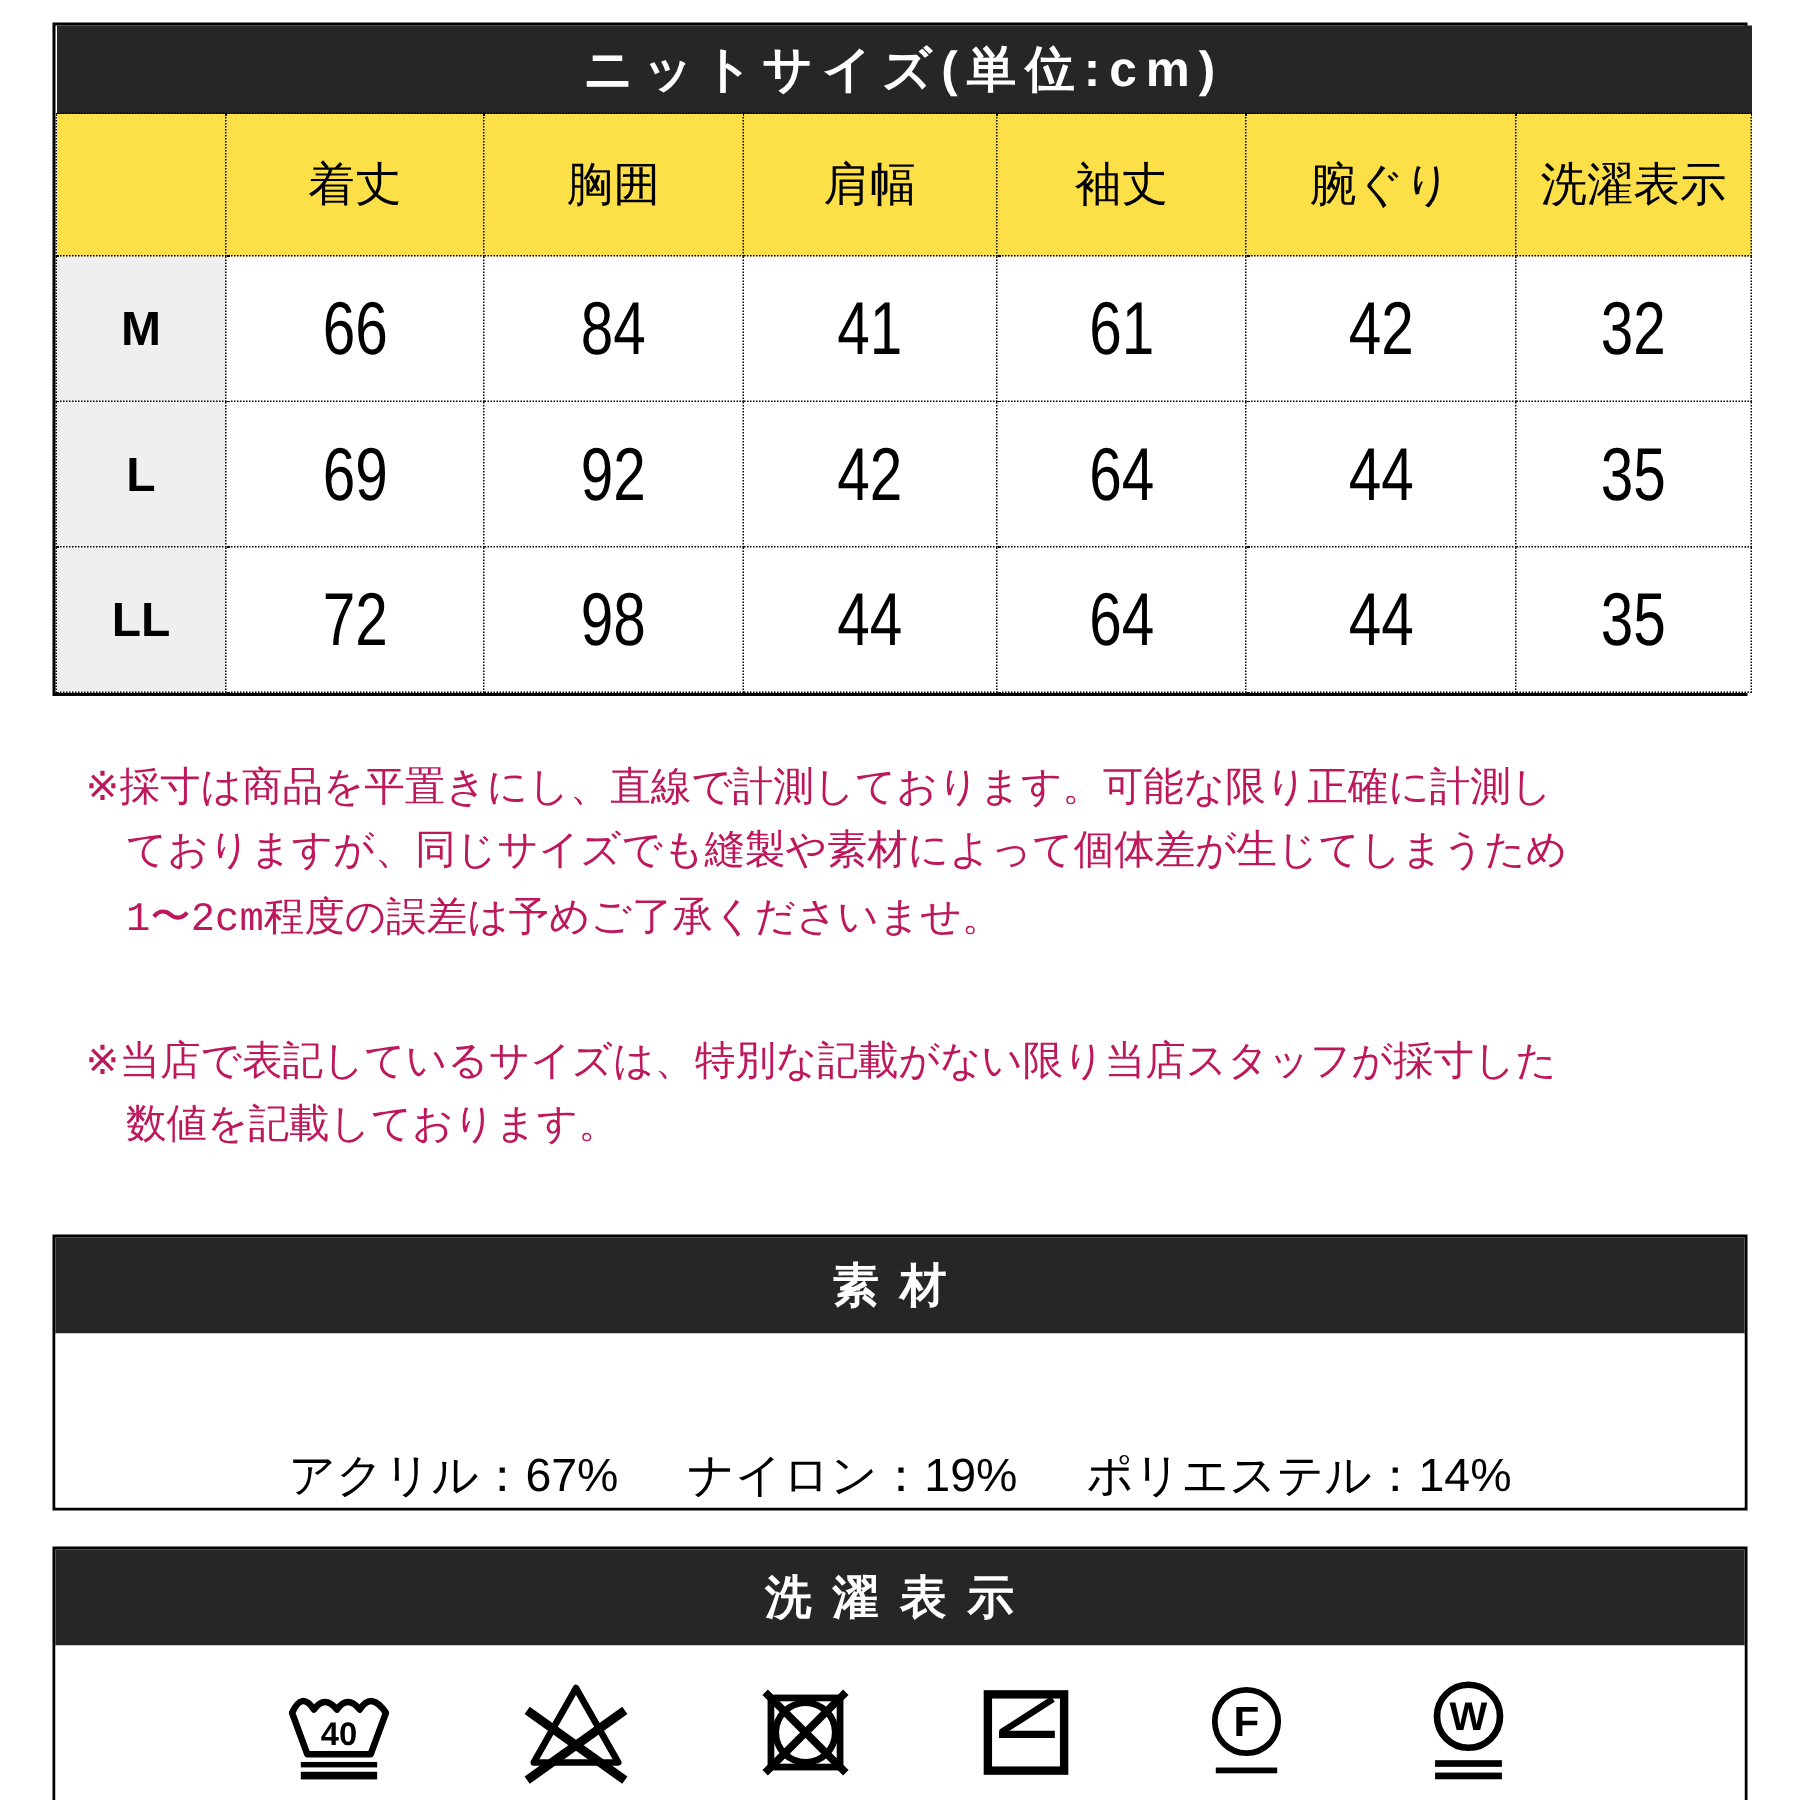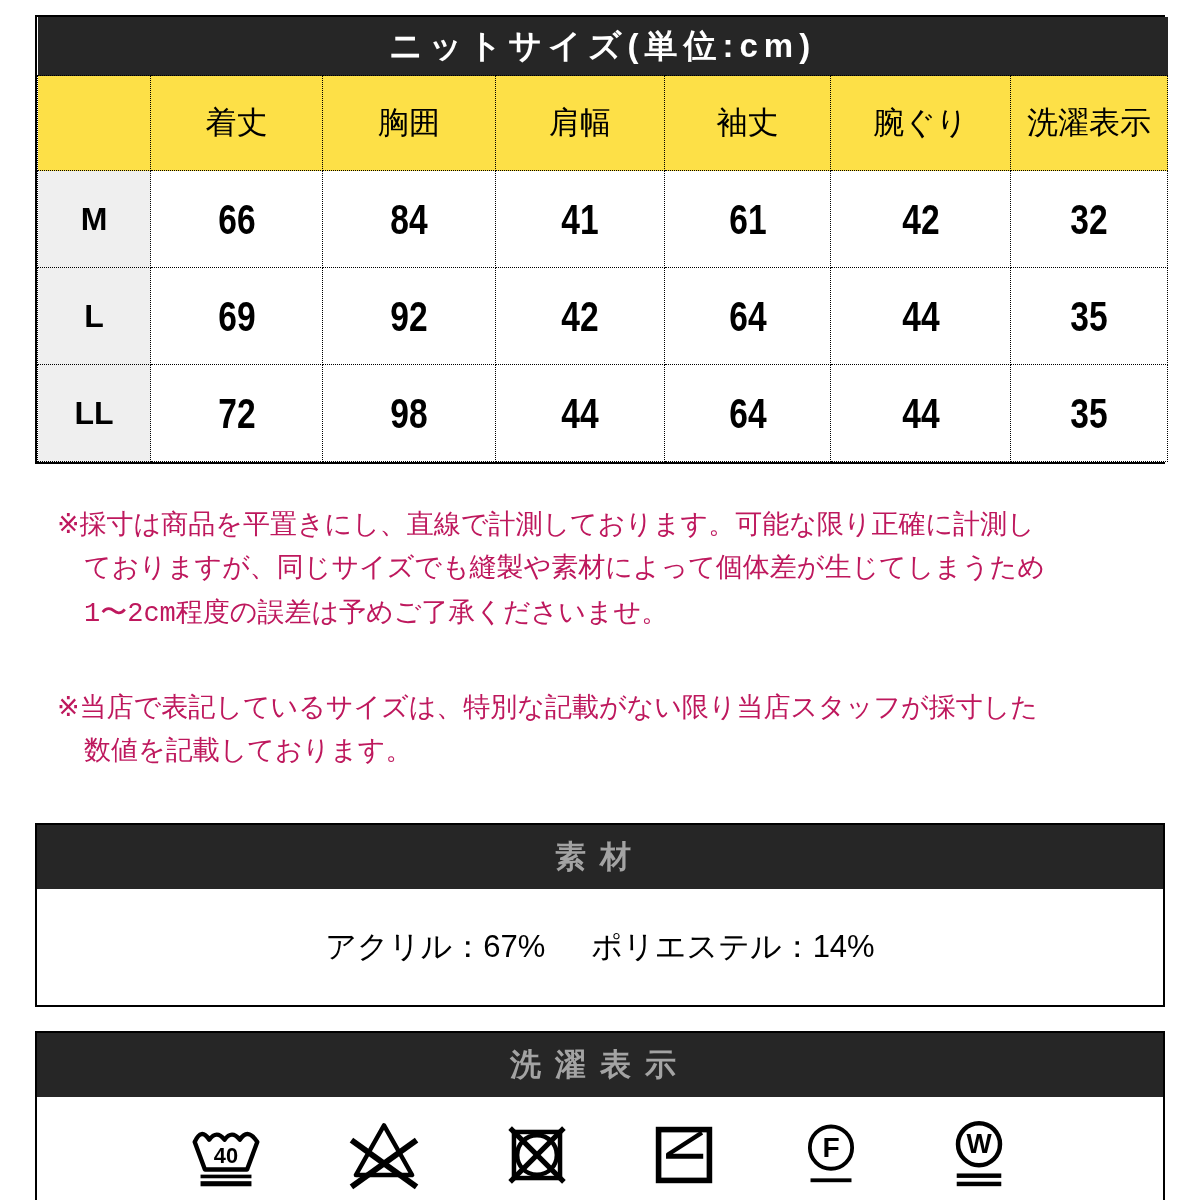--- a/index.html
+++ b/index.html
@@ -13,40 +13,40 @@
   
   .table-wrap{border:2px solid #000;}
   table.size{width:100%;border-collapse:collapse;table-layout:fixed;}
   table.size th,table.size td{border:1px dotted #000;padding:0;text-align:center;vertical-align:middle;}
   tr.title-row th{
     background:#262626;color:#fff;border:0;
     height:58px;font-size:33px;font-weight:bold;letter-spacing:6px;margin-top:21px;
   }
   tr.cols-row th{height:94px;background:#fde047;font-size:31px;font-weight:normal;}
   tbody th.size-label{background:#efefef;font-size:32px;font-weight:bold;}
-  tbody td{height:96px;background:#fff;font-size:43px;font-weight:700;}
+  tbody td{height:96px;background:#fff;font-size:50px;font-weight:400;}
   tbody td span{display:inline-block;transform:scaleX(0.78);}
 
   
   .notes{margin:38px 0 0 22px;font-size:27px;line-height:45px;color:#be185d;}
   .note{margin:0 0 48px 0;}
   .note .nline{white-space:nowrap;}
   .note .cont{padding-left:27px;font-family:Liberation Mono, monospace;}
 
   
   .box{border:2px solid #000;background:#fff;}
   .box.material{margin-top:26px;}
   .box.laundry{margin-top:24px;}
   .box-header{
-    background:#262626;color:#a3a3a3;text-align:center;
+    background:#262626;color:#ffffff;text-align:center;
     height:64px;line-height:64px;font-size:31px;font-weight:bold;letter-spacing:14px;
   }
   .box-body{background:#fff;}
   .materials-line{
-    height:116px;display:flex;align-items:center;justify-content:center;
+    height:116px;display:flex;align-items:flex-end;justify-content:center;
     gap:46px;font-size:31px;
   }
   .icons-row{
     height:116px;display:flex;align-items:center;justify-content:center;gap:84px;
   }
   .care-icon{display:block;}
   .care-icon .stroke{fill:none;stroke:#000;}
   .care-icon text{fill:#000;font-family:"Liberation Sans","DejaVu Sans",sans-serif;font-weight:bold;}
 </style>
 </head>
@@ -120,20 +120,21 @@
     <div class="note">
       <div class="nline">※当店で表記しているサイズは、特別な記載がない限り当店スタッフが採寸した</div>
       <div class="nline cont">数値を記載しております。</div>
     </div>
   </div>
 
   <div class="box material">
     <div class="box-header">素材</div>
     <div class="box-body materials-line">
       <span>アクリル：67%</span>
+      <span>ナイロン：19%</span>
       <span>ポリエステル：14%</span>
     </div>
   </div>
 
   <div class="box laundry">
     <div class="box-header">洗濯表示</div>
     <div class="box-body icons-row">
 
       <svg class="care-icon" width="74" height="64" viewBox="0 0 100 88">
         <path class="stroke" stroke-width="6" stroke-linejoin="round" d="M7,26 Q16,6 27,23 Q37,9 48,23 Q58,9 69,23 Q80,6 93,26 L79,64 L21,64 Z"></path>

